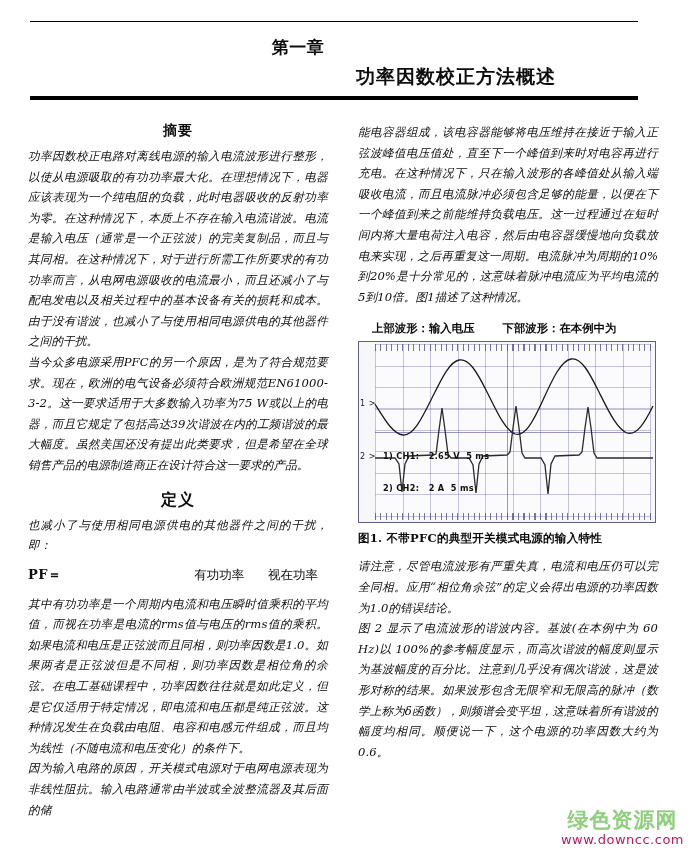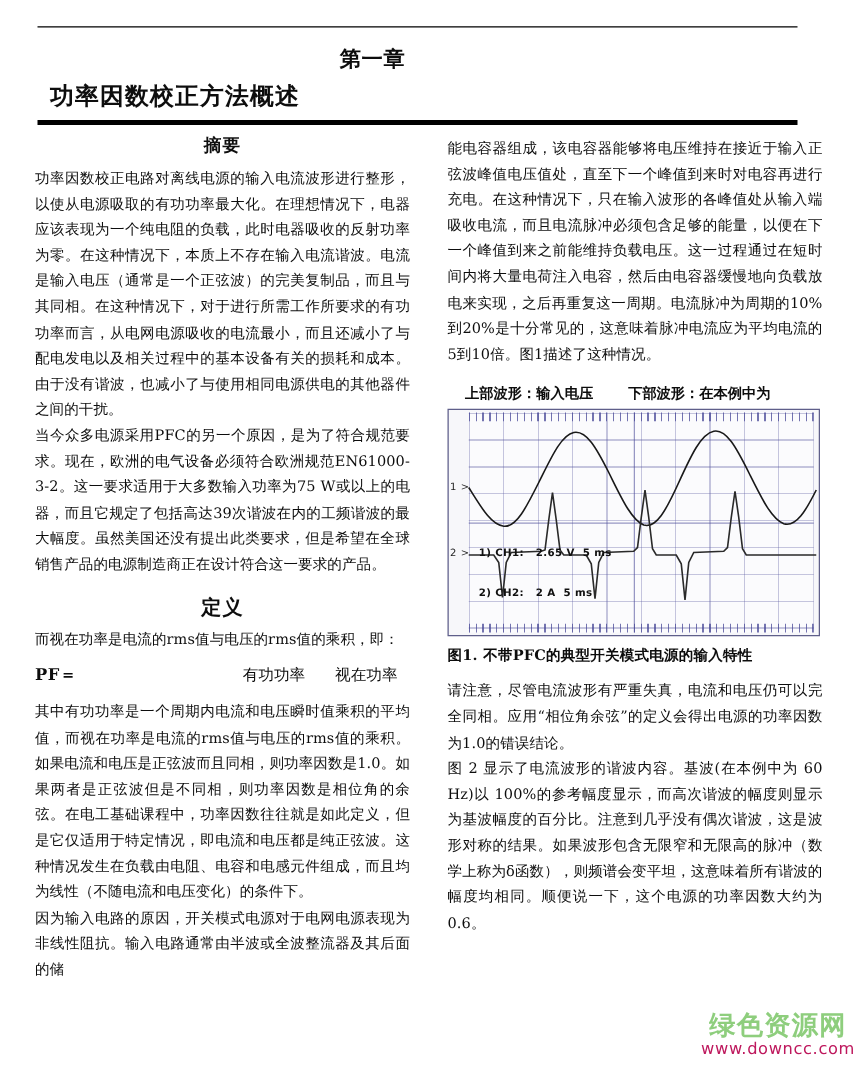--- a/index.html
+++ b/index.html
@@ -42,31 +42,30 @@
     width: 596px;
     text-align: center;
     font-size: 17px;
     font-weight: bold;
     letter-spacing: 0.5px;
   }
   .chapter-title {
     position: absolute;
     left: 0; top: 64px;
     width: 556px;
-    text-align: left;
+    text-align: right;
     font-size: 19px;
     font-weight: bold;
     letter-spacing: 1px;
-    padding-left: 40px;
   }
 
   
   .col {
     position: absolute;
-    top: 108px;
+    top: 122px;
     width: 300px;
   }
   .col-left  { left: 28px; }
   .col-right { left: 358px; }
 
   .sec-head {
     text-align: center;
     font-size: 14px;
     font-weight: bold;
     margin: 0 0 6px 0;
@@ -80,20 +79,21 @@
     letter-spacing: 1px;
   }
 
   p.body {
     margin: 0 0 0 0;
     font-size: 11.6px;
     line-height: 20.6px;
     text-align: justify;
     text-justify: inter-ideograph;
     letter-spacing: 0.1px;
+    font-style: italic;
   }
   p.body + p.body { margin-top: 0; }
 
   .spacer-sm { height: 10px; }
 
   
   .formula {
     display: flex;
     align-items: center;
     justify-content: space-between;
@@ -228,21 +228,21 @@
 
   <div class="col col-left">
 
     <div class="sec-head">摘要</div>
 
     <p class="body">功率因数校正电路对离线电源的输入电流波形进行整形，以使从电源吸取的有功功率最大化。在理想情况下，电器应该表现为一个纯电阻的负载，此时电器吸收的反射功率为零。在这种情况下，本质上不存在输入电流谐波。电流是输入电压（通常是一个正弦波）的完美复制品，而且与其同相。在这种情况下，对于进行所需工作所要求的有功功率而言，从电网电源吸收的电流最小，而且还减小了与配电发电以及相关过程中的基本设备有关的损耗和成本。由于没有谐波，也减小了与使用相同电源供电的其他器件之间的干扰。</p>
     <p class="body">当今众多电源采用PFC的另一个原因，是为了符合规范要求。现在，欧洲的电气设备必须符合欧洲规范EN61000-3-2。这一要求适用于大多数输入功率为75 W或以上的电器，而且它规定了包括高达39次谐波在内的工频谐波的最大幅度。虽然美国还没有提出此类要求，但是希望在全球销售产品的电源制造商正在设计符合这一要求的产品。</p>
 
     <div class="sec-head-left">定义</div>
 
-    <p class="body">而视在功率是电流的rms值与电压的rms值的乘积，即：</p>
+    <p class="body">也减小了与使用相同电源供电的其他器件之间的干扰，即：</p>
 
     <div class="formula">
       <span class="pf">PF＝</span>
       <span class="frac">
         <span class="num">有功功率</span>
         <span class="bar"></span>
         <span class="den">视在功率</span>
       </span>
     </div>
 

